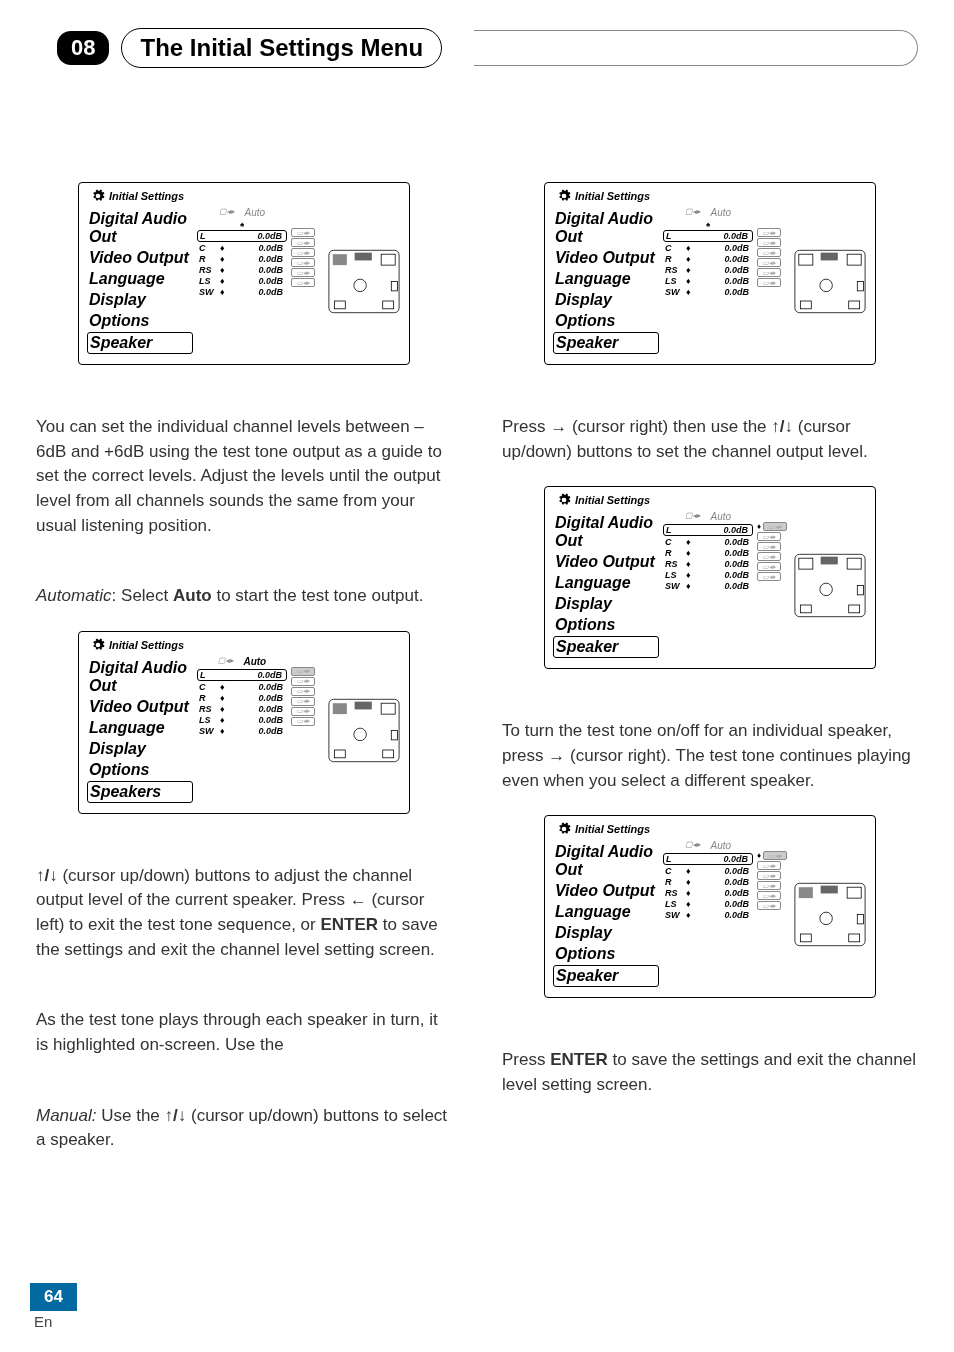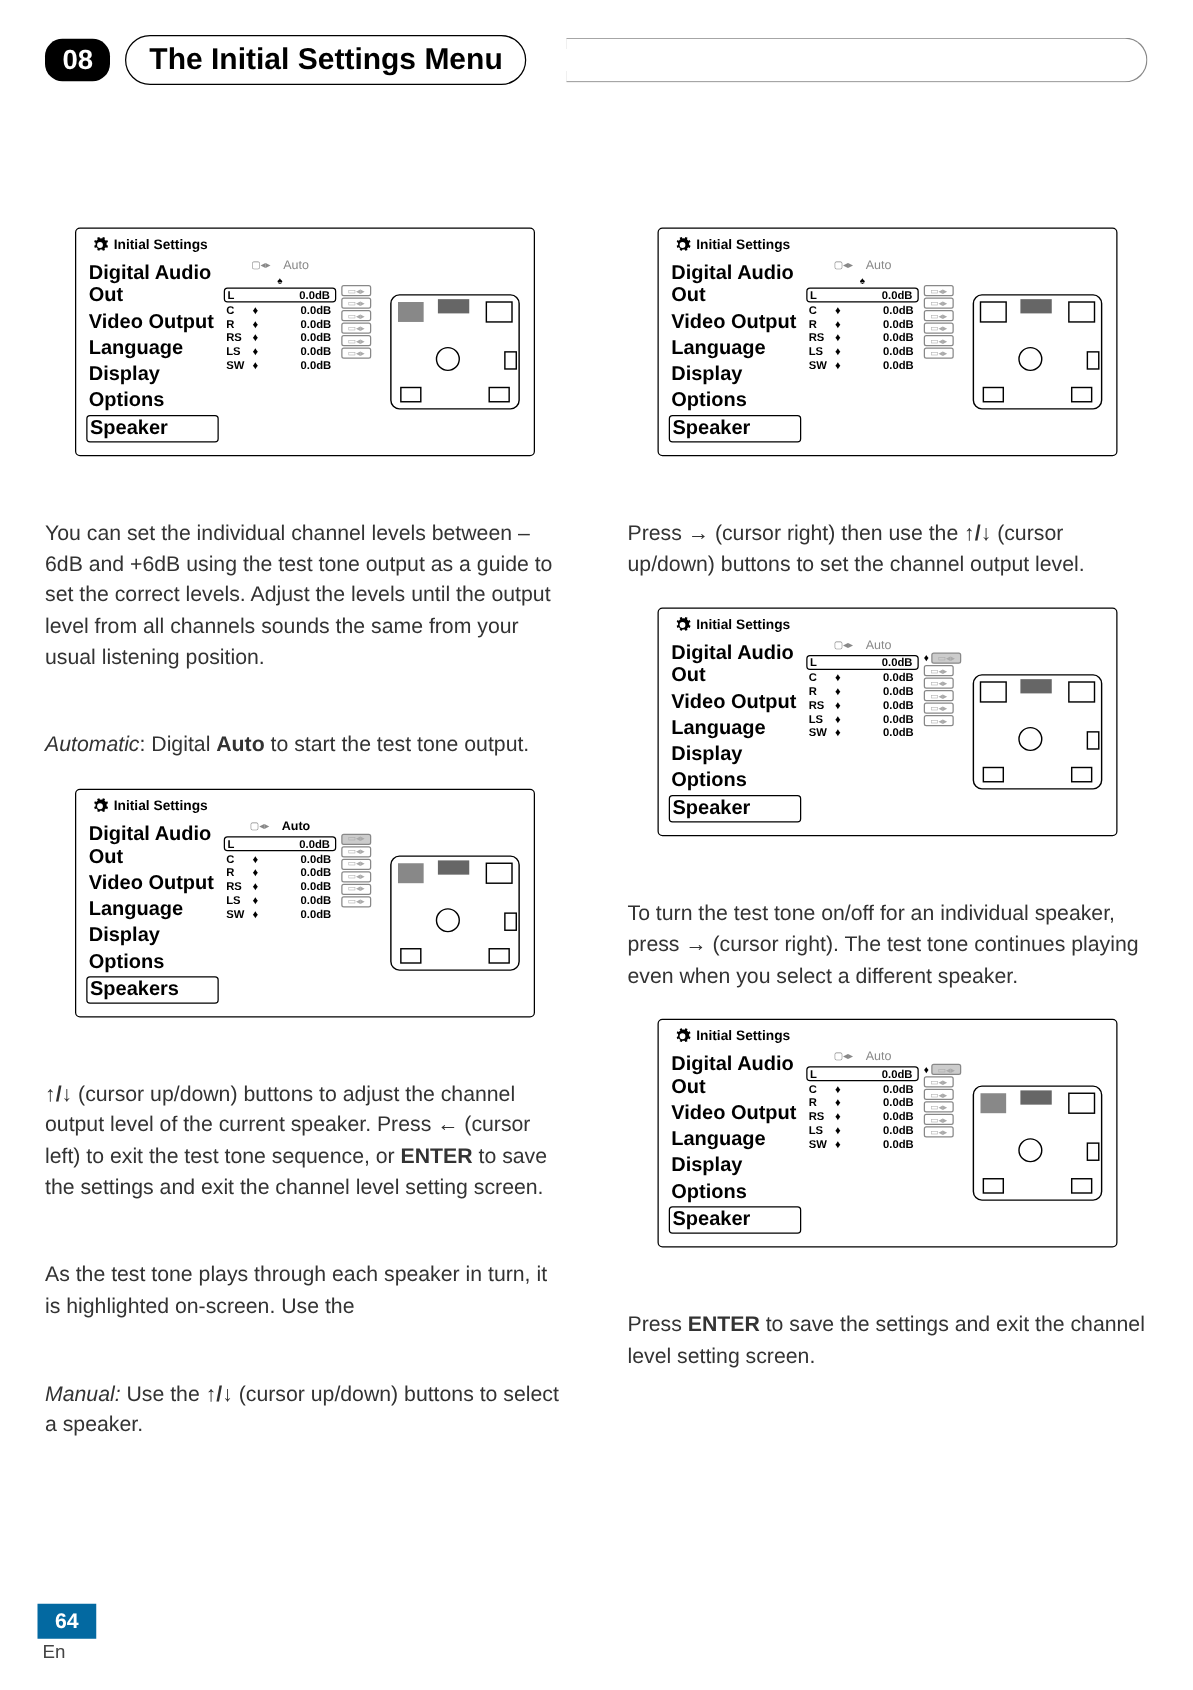--- a/index.html
+++ b/index.html
@@ -8,42 +8,42 @@
     background: #fff;
     width: 954px;
     height: 1352px;
     position: relative;
     color: #000;
   }
   .page { padding: 28px 36px 20px 36px; }
   .header-row { display: flex; align-items: center; gap: 12px; margin-bottom: 110px; }
   .badge {
     background: #000; color: #fff; border-radius: 14px;
-    padding: 4px 14px; font-weight: bold; font-size: 22px;
+    padding: 4px 14px; font-weight: bold; font-size: 22px; margin-left: 21px;
   }
   .title-wrap {
     border: 1px solid #000; border-radius: 20px; padding: 5px 18px;
     display: flex; align-items: center; text-align: center;
   }
   .title { font-weight: bold; font-size: 24px; }
   .header-tail {
     flex: 1; border: 1px solid #888; border-left: none;
     border-radius: 0 20px 20px 0; height: 36px; margin-left: 20px;
   }
   .columns { display: flex; gap: 50px; }
   .col { flex: 1; display: flex; flex-direction: column; gap: 18px; }
   .body-text { font-size: 17px; line-height: 1.45; color: #333; font-weight: 300; margin-top: 28px; }
   .body-text b { font-weight: 700; }
   .body-text em { font-style: italic; }
   .arrow { font-family: Arial; font-weight: bold; }
   
   .panel {
-    border: 1px solid #000; border-radius: 4px; width: 368px;
+    border: 1px solid #000; border-radius: 4px; width: 332px;
     padding: 6px 6px 8px 6px; font-size: 10px; color: #000;
-    display: flex; flex-direction: column; gap: 4px; margin: 4px auto;
+    display: flex; flex-direction: column; gap: 4px; margin: 4px auto; font-style: italic;
   }
   .panel-title-row { display:flex; align-items:center; gap:4px; font-weight:bold; font-size:11px; padding-left:6px;}
   .panel-body { display:flex; }
   .menu-list { width: 112px; display:flex; flex-direction:column; gap:1px; padding:2px 4px 2px 2px;}
   .menu-item { font-weight:bold; font-size:16px; padding:1px 2px;}
   .menu-item.sel { border:1px solid #000; border-radius:3px; }
   .value-col { width: 90px; display:flex; flex-direction:column; gap:1px; }
   .val-row { display:flex; align-items:center; gap:3px; font-weight:bold; font-size:9px; padding-left:2px;}
   .val-row .ch { width:18px; }
   .val-row .db { flex:1; text-align:right; padding-right:4px;}
@@ -149,21 +149,21 @@
                 <rect x="74" y="70" width="14" height="10" fill="none" stroke="#000"></rect>
                 <rect x="85" y="45" width="8" height="12" fill="none" stroke="#000"></rect>
               </svg>
           </div>
         </div>
       </div>
 
       <p class="body-text">You can set the individual channel levels between –6dB and +6dB using the test tone output as a guide to set the correct levels. Adjust the levels until the output level from all channels sounds the same from your usual listening position.</p>
 
       <p class="body-text">
-        <em>Automatic</em><span>: Digital </span><b>Auto</b><span> to start the test tone output.</span>
+        <em>Automatic</em><span>: Select </span><b>Auto</b><span> to start the test tone output.</span>
       </p>
 
       <div class="panel">
         <div class="panel-title-row">
           <svg class="gear" viewBox="0 0 24 24">
               <path fill="#000" d="M12 8a4 4 0 100 8 4 4 0 000-8zm9 4l2 1-1 3-2-1a8 8 0 01-2 2l1 2-3 1-1-2a8 8 0 01-3 0l-1 2-3-1 1-2a8 8 0 01-2-2l-2 1-1-3 2-1a8 8 0 010-3l-2-1 1-3 2 1a8 8 0 012-2l-1-2 3-1 1 2a8 8 0 013 0l1-2 3 1-1 2a8 8 0 012 2l2-1 1 3-2 1a8 8 0 010 3z"></path>
             </svg>
           <span>Initial Settings</span>
         </div>
         <div class="panel-body">

